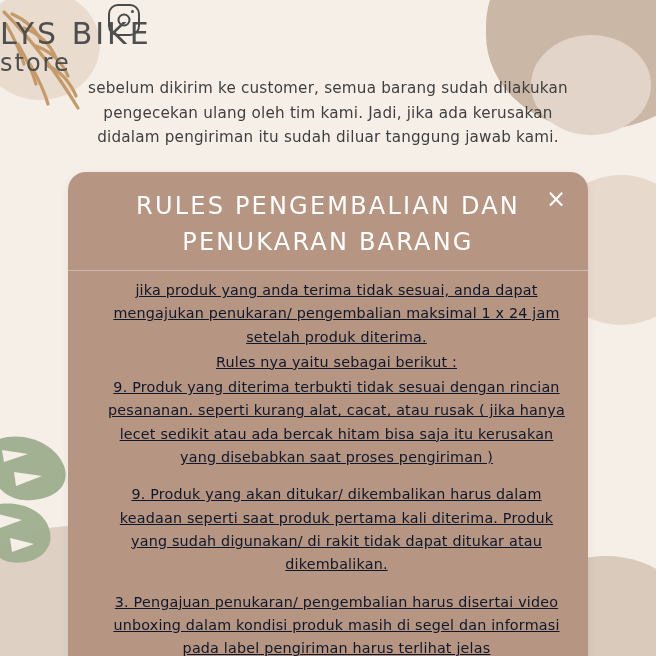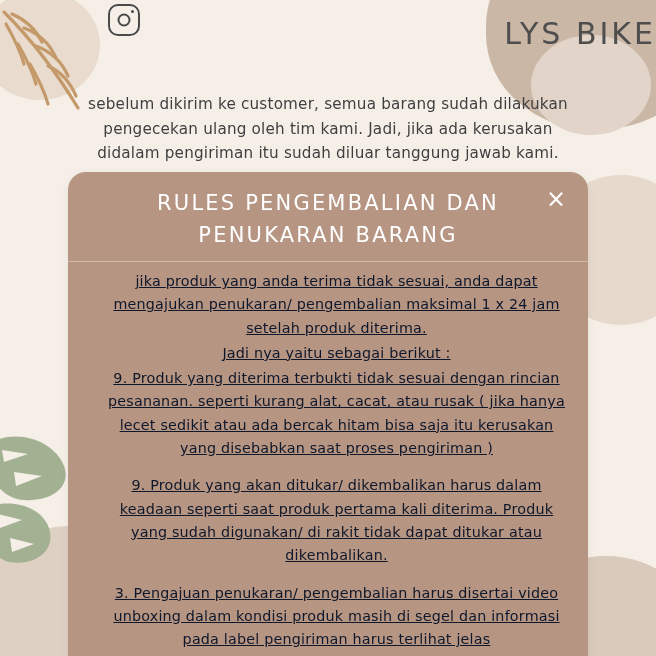--- a/index.html
+++ b/index.html
@@ -103,39 +103,39 @@
     font-family: "DejaVu Sans", sans-serif;
     font-size: 17px;
     color: #5d5d5d;
     letter-spacing: .3px;
   }
 
   .brand {
     position: absolute;
     top: 16px;
     left: 0; right: 0;
-    text-align: right;
+    text-align: left;
     font-family: "DejaVu Sans", sans-serif;
   }
   .brand-main {
     font-size: 30px;
     letter-spacing: 3px;
     color: #4e4e4e;
     font-weight: 400;
   }
   .brand-sub {
     font-size: 24px;
     letter-spacing: 2px;
     color: #4e4e4e;
     margin-top: -2px;
   }
 
   .intro {
     position: absolute;
-    top: 92px;
+    top: 76px;
     left: 70px;
     right: 70px;
     text-align: center;
     font-size: 15.2px;
     line-height: 1.62;
     color: #3f3f3f;
     letter-spacing: .2px;
   }
 
   
@@ -147,21 +147,21 @@
     height: 500px;
     background: #b69583;
     border-radius: 18px 18px 0 0;
     box-shadow: 0 2px 10px rgba(0,0,0,.06);
     overflow: hidden;
   }
   .card-title {
     margin: 16px 44px 0 44px;
     text-align: center;
     color: #ffffff;
-    font-size: 21px;
+    font-size: 24px;
     letter-spacing: 2.2px;
     line-height: 1.5;
   }
   .close-btn {
     position: absolute;
     top: 14px;
     right: 18px;
     width: 28px; height: 28px;
     color: #ffffff;
     font-size: 24px;
@@ -225,30 +225,31 @@
       <path d="M16 132 L40 138 L18 146 Z"></path>
     </g>
   </svg>
 
   <div class="ig-row">
     <div class="ig-icon"></div>
   </div>
 
   <div class="brand">
     <div class="brand-main">LYS BIKE</div>
+    <div class="brand-sub">store</div>
   </div>
 
   <div class="intro">sebelum dikirim ke customer, semua barang sudah dilakukan pengecekan ulang oleh tim kami. Jadi, jika ada kerusakan didalam pengiriman itu sudah diluar tanggung jawab kami.</div>
 
   <div class="card">
     <div class="close-btn">×</div>
     <div class="card-title">RULES PENGEMBALIAN DAN PENUKARAN BARANG</div>
     <div class="divider"></div>
     <div class="card-body">
       <p>jika produk yang anda terima tidak sesuai, anda dapat mengajukan penukaran/ pengembalian maksimal 1 x 24 jam setelah produk diterima.</p>
-      <p class="tight">Jadi nya yaitu sebagai berikut :</p>
+      <p class="tight">Rules nya yaitu sebagai berikut :</p>
       <p class="tight">9. Produk yang diterima terbukti tidak sesuai dengan rincian pesananan. seperti kurang alat, cacat, atau rusak ( jika hanya lecet sedikit atau ada bercak hitam bisa saja itu kerusakan yang disebabkan saat proses pengiriman )</p>
       <p>9. Produk yang akan ditukar/ dikembalikan harus dalam keadaan seperti saat produk pertama kali diterima. Produk yang sudah digunakan/ di rakit tidak dapat ditukar atau dikembalikan.</p>
       <p>3. Pengajuan penukaran/ pengembalian harus disertai video unboxing dalam kondisi produk masih di segel dan informasi pada label pengiriman harus terlihat jelas</p>
     </div>
   </div>
 
 </div>
 
 </body></html>

